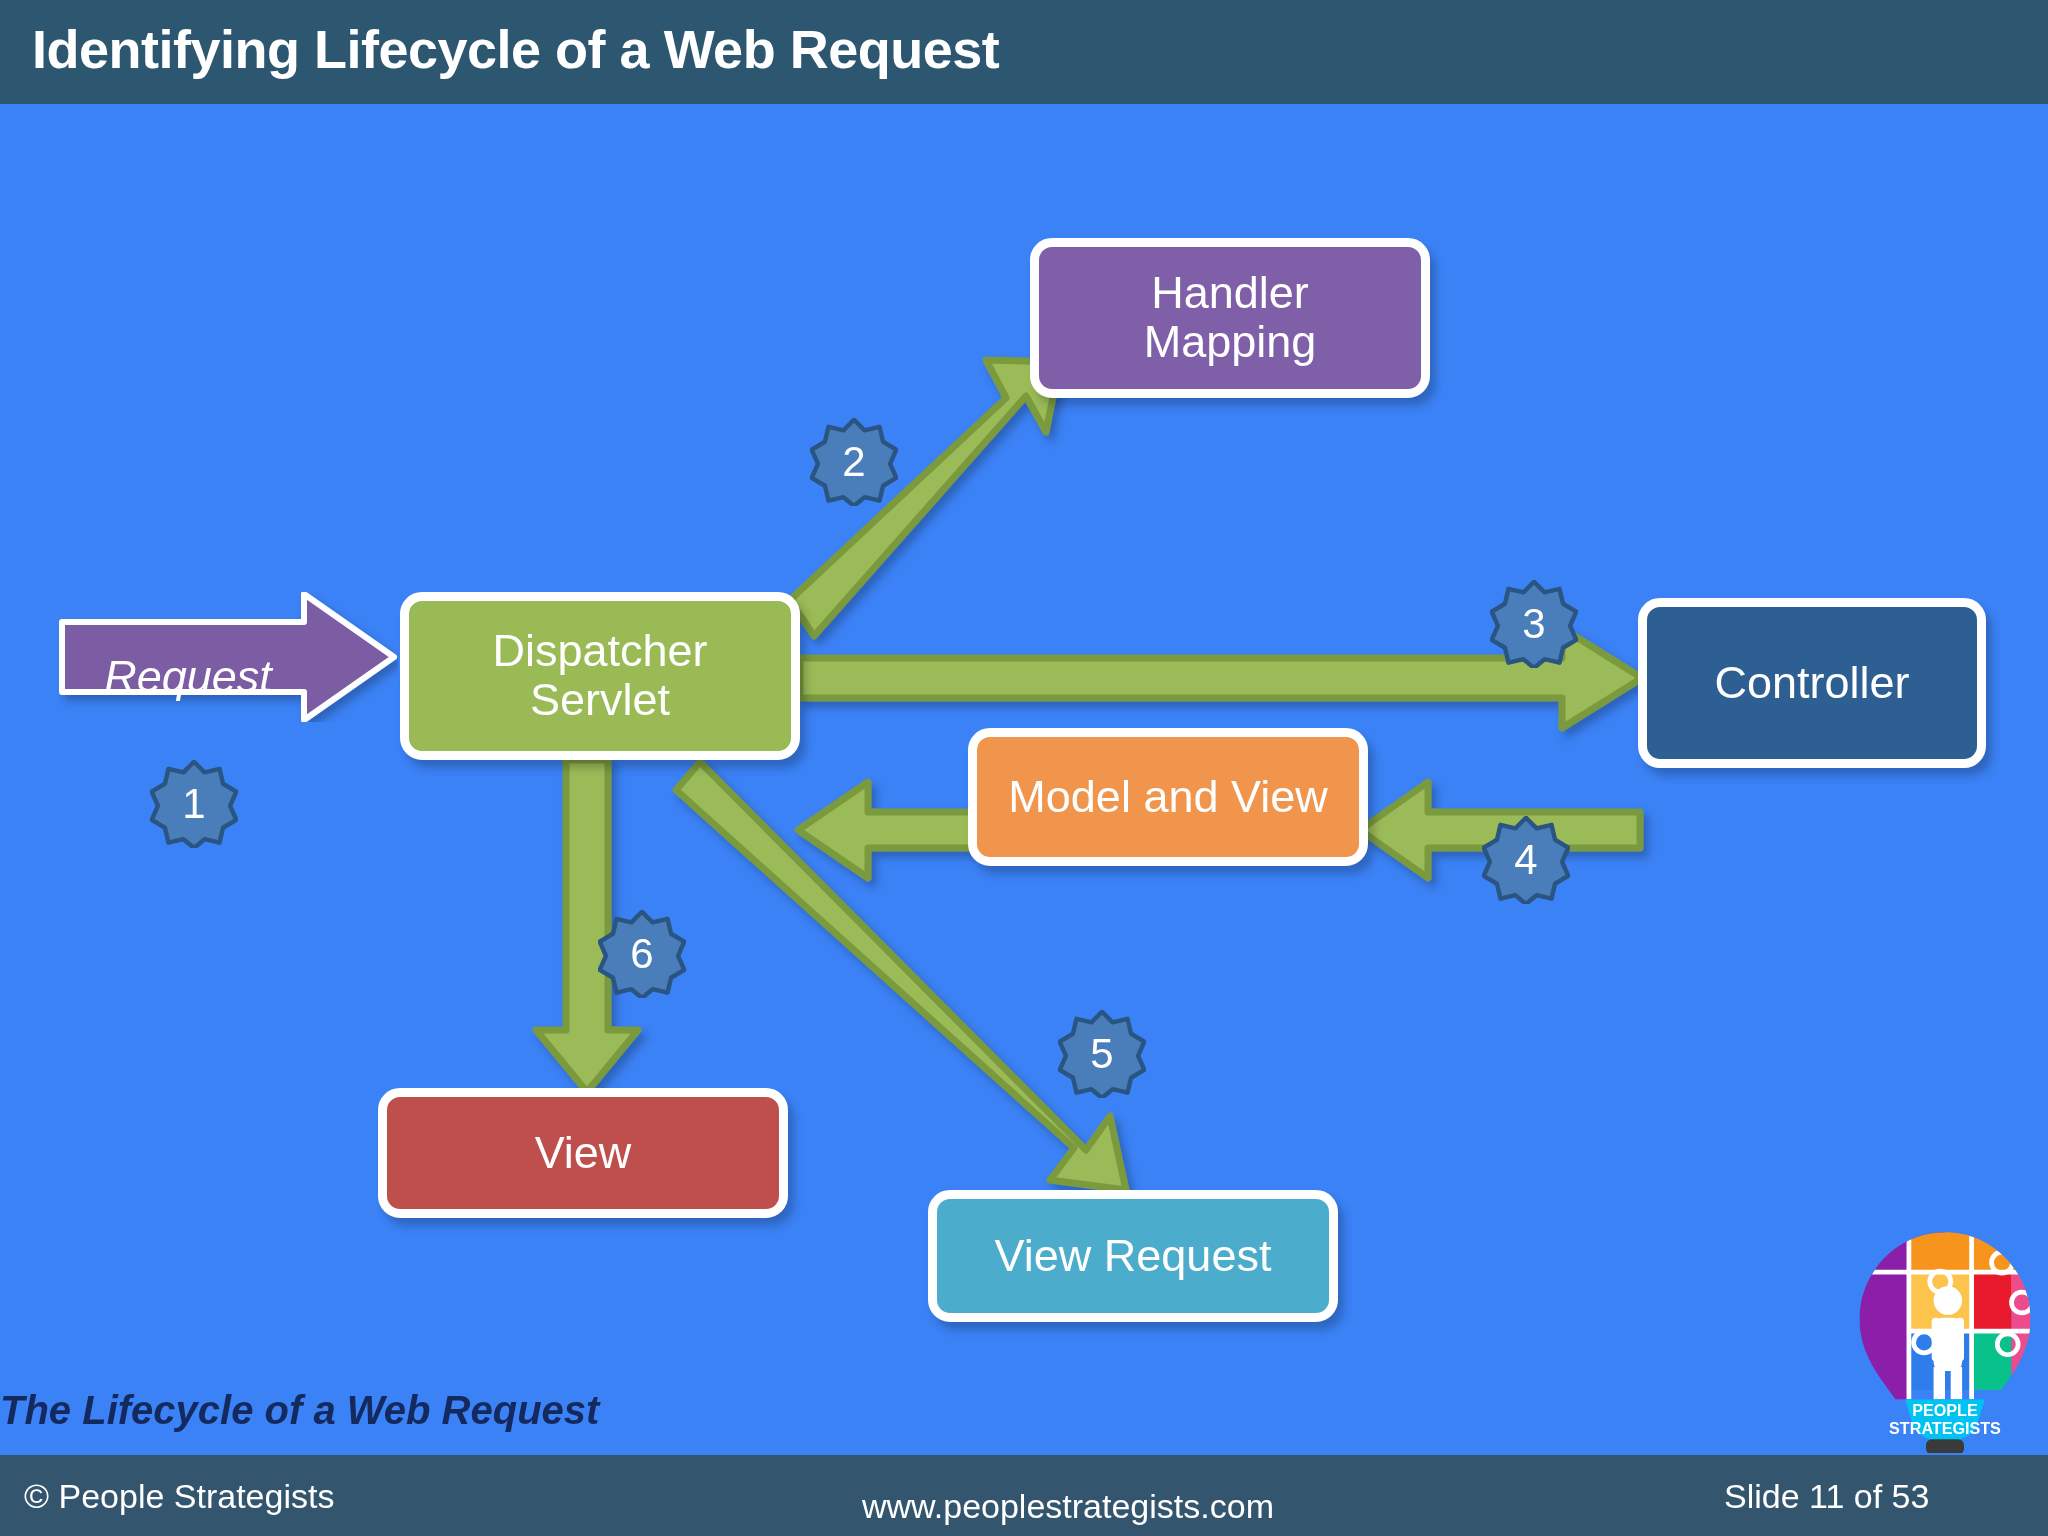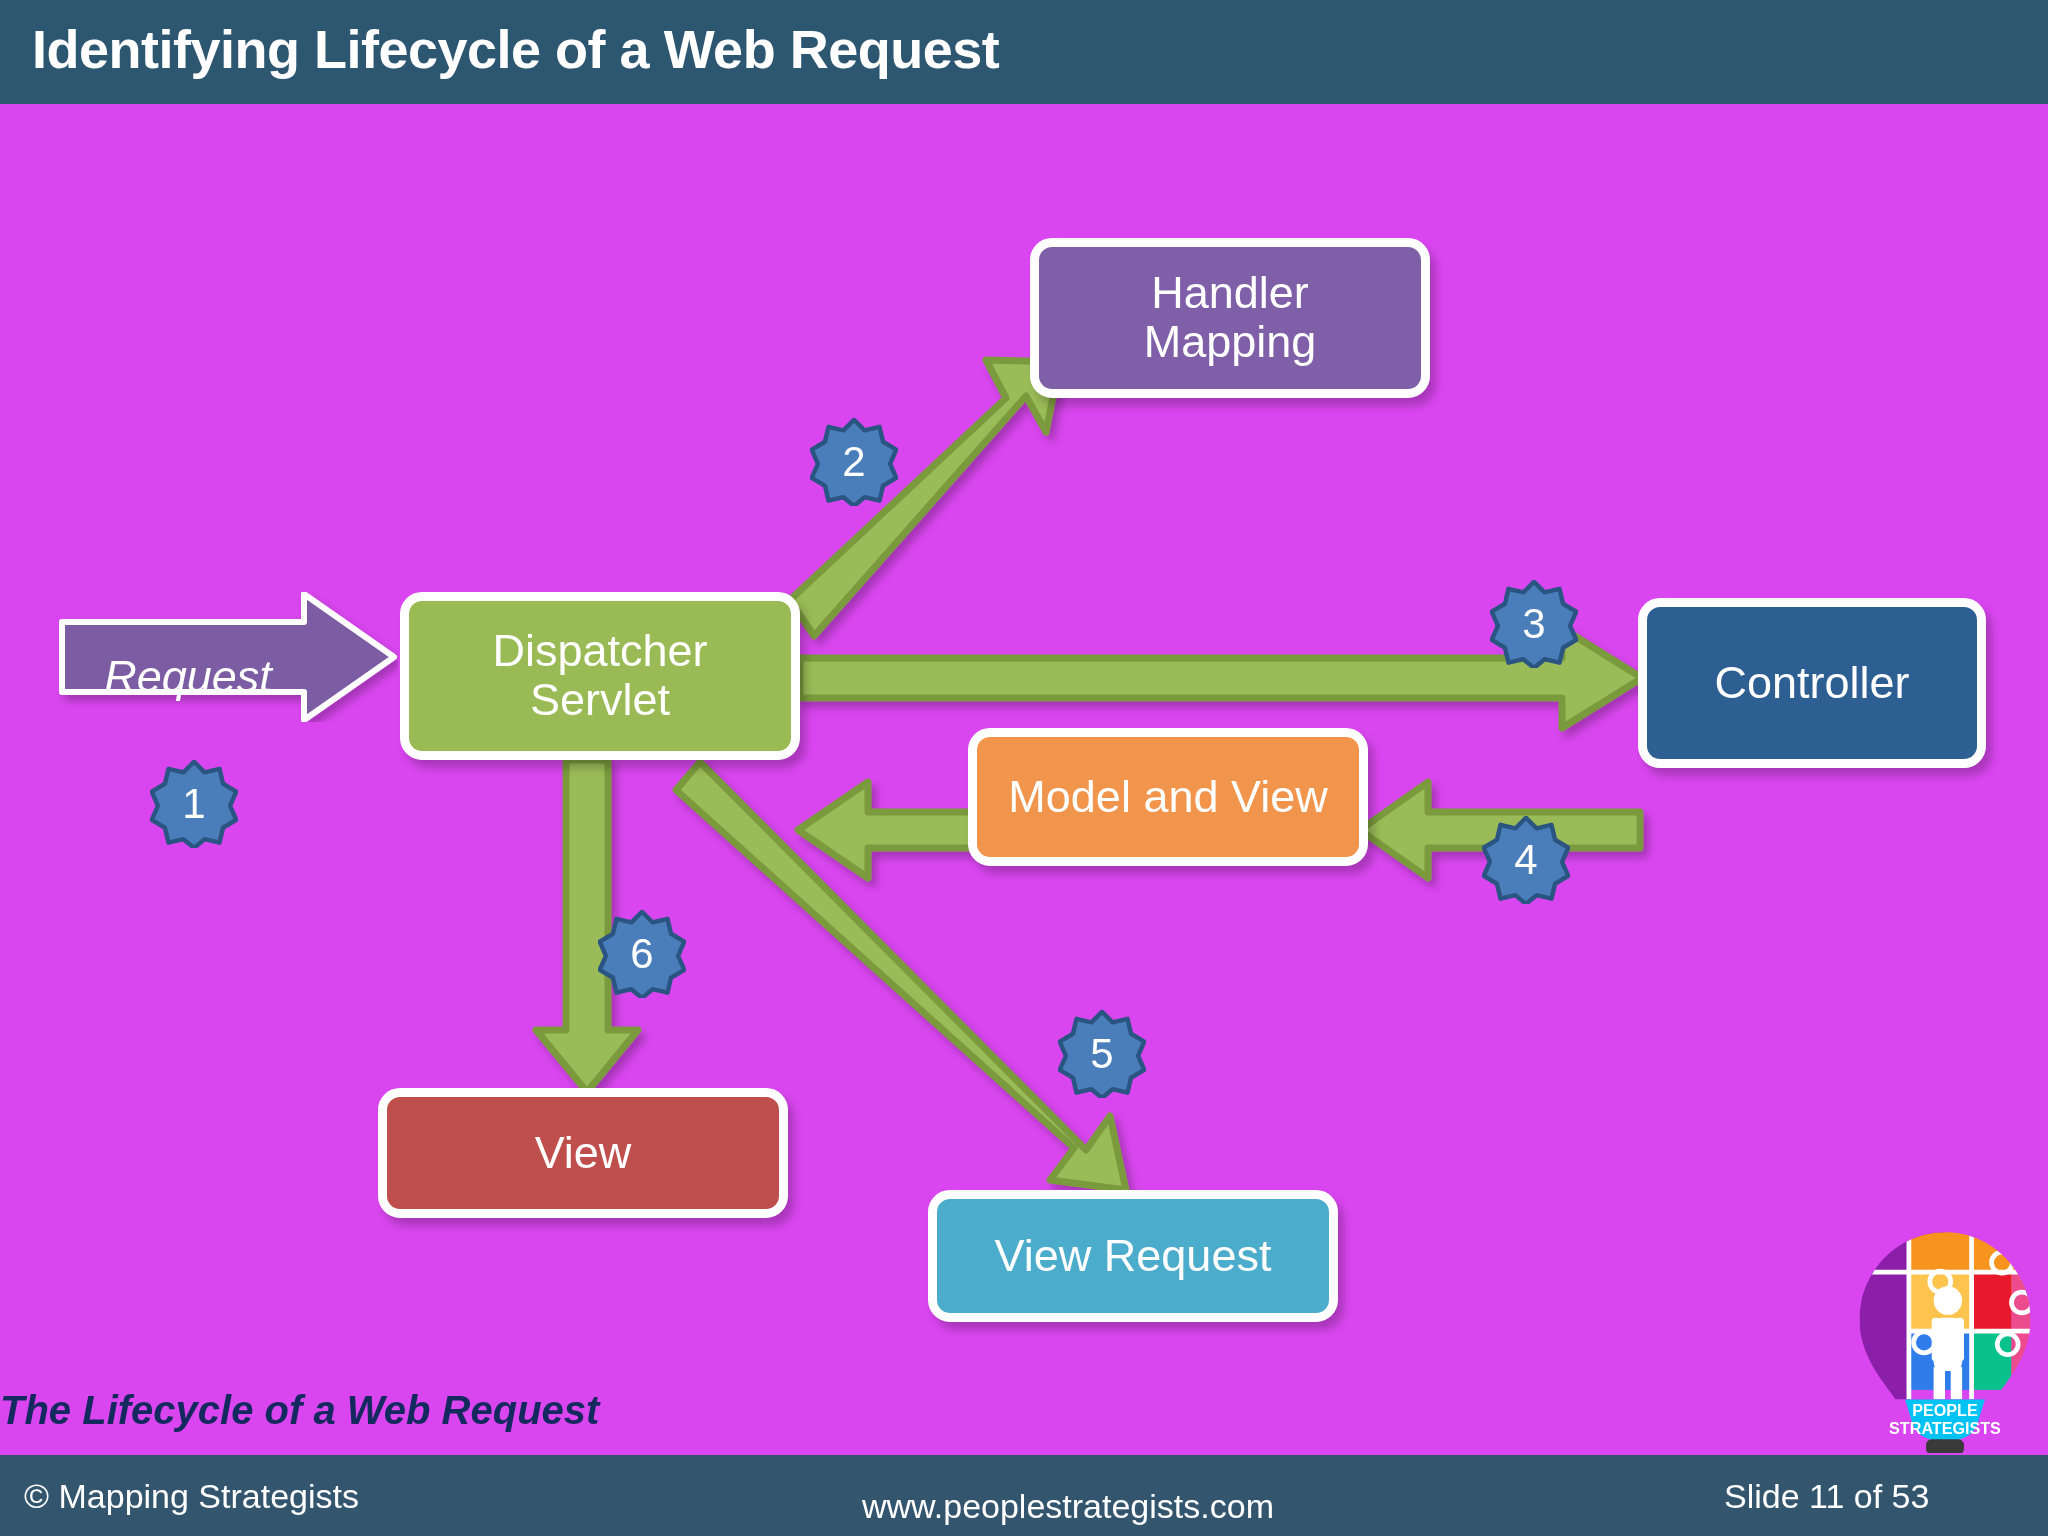--- a/index.html
+++ b/index.html
@@ -4,21 +4,21 @@
 <style>
   html, body {
     margin: 0;
     padding: 0;
     background: #ffffff;
   }
   #slide {
     position: relative;
     width: 2048px;
     height: 1536px;
-    background: #d946ef;
+    background: #3b82f6;
     font-family: "Liberation Sans", sans-serif;
     overflow: hidden;
   }
 
   
   #title-bar {
     position: absolute;
     left: 0; top: 0;
     width: 2048px;
     height: 104px;
@@ -370,17 +370,17 @@
     </g>
 
     <path d="M58,180 L142,180 L134,206 C130,218 118,224 100,224
              C82,224 70,218 66,206 Z" fill="#00C2F3"></path>
     <text x="100" y="198" text-anchor="middle" fill="#ffffff" font-family="Liberation Sans, sans-serif" font-size="17" font-weight="bold">PEOPLE</text>
     <text x="100" y="216" text-anchor="middle" fill="#ffffff" font-family="Liberation Sans, sans-serif" font-size="17" font-weight="bold">STRATEGISTS</text>
     <rect x="80" y="222" width="40" height="16" rx="6" fill="#3A3A3A"></rect>
   </svg>
 
   <div id="footer-bar"></div>
-  <div class="footer-text" id="footer-copyright">© Mapping Strategists</div>
+  <div class="footer-text" id="footer-copyright">© People Strategists</div>
   <div class="footer-text" id="footer-url">www.peoplestrategists.com</div>
   <div class="footer-text" id="footer-slide">Slide 11 of 53</div>
 
 </div>
 
 </body></html>

